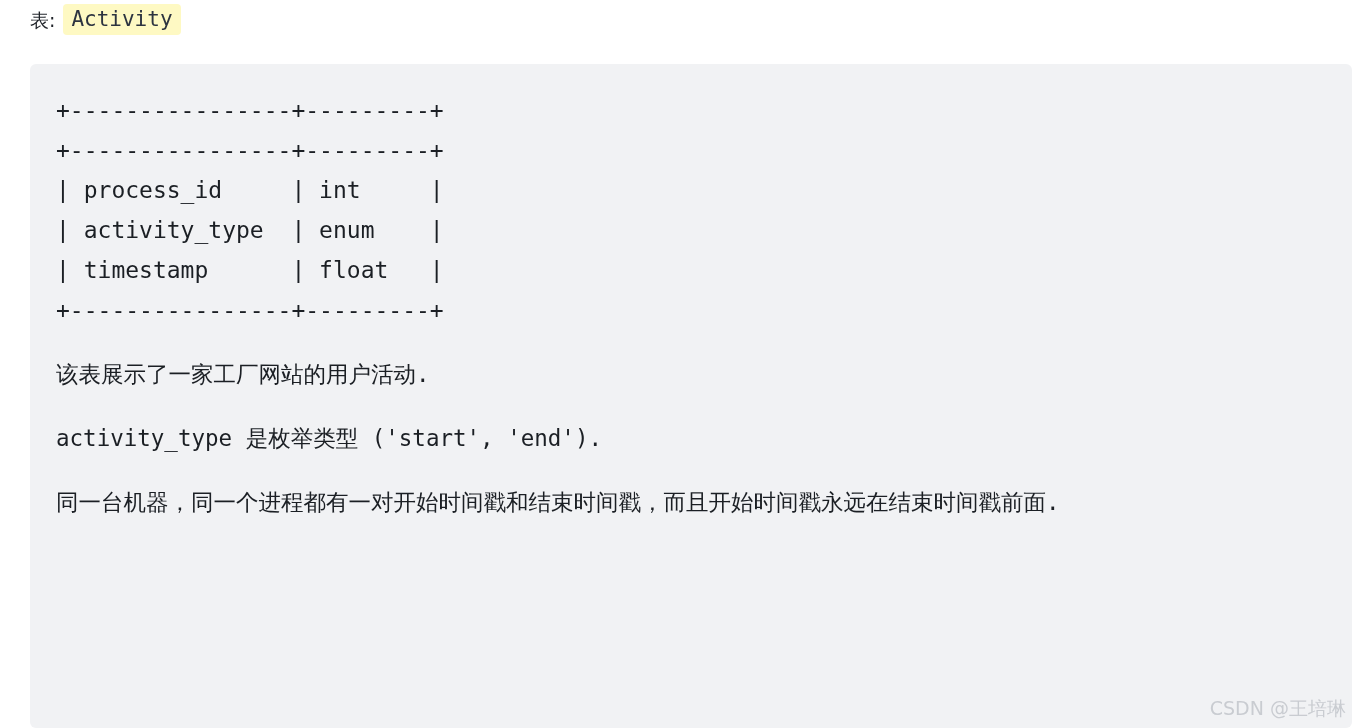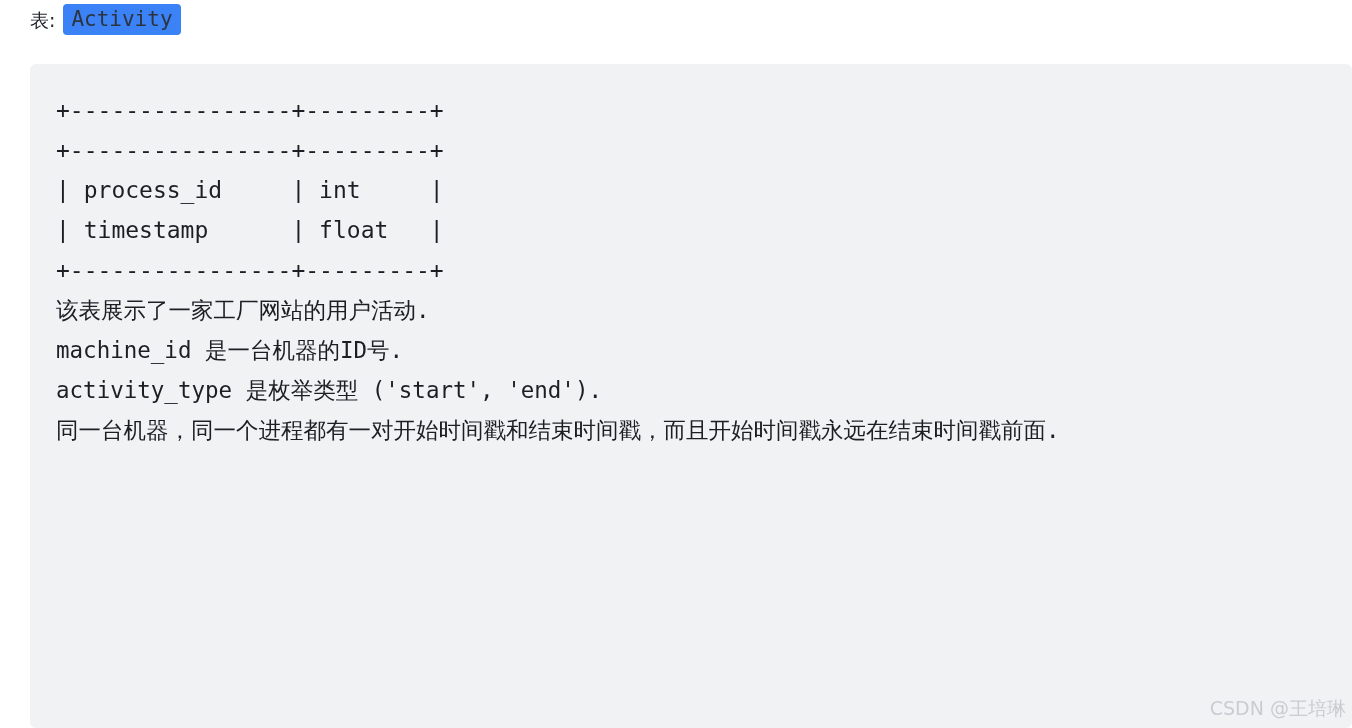--- a/index.html
+++ b/index.html
@@ -29,21 +29,21 @@
     gap: 2px;
   }
   .title-label {
     font-family: "DejaVu Sans", "Liberation Sans", sans-serif;
     font-size: 19px;
     color: #1f2329;
     letter-spacing: 0;
   }
   .code-badge {
     display: inline-block;
-    background: #3b82f6;
+    background: #fef9c3;
     border-radius: 4px;
     padding: 3px 8px 4px 8px;
     margin-left: 6px;
     font-family: "DejaVu Sans Mono", "Liberation Mono", monospace;
     font-size: 21px;
     line-height: 24px;
     color: #2d3440;
   }
 
   
@@ -66,20 +66,21 @@
     line-height: 40px;
     color: #1b1f24;
     white-space: pre;
     letter-spacing: 0px;
   }
   .code-line.ascii {
     letter-spacing: 0px;
   }
   .code-line.desc {
     font-size: 22.5px;
+    margin-top: 24px;
   }
 
   
   .watermark {
     position: absolute;
     right: 6px;
     bottom: 8px;
     font-family: "DejaVu Sans", "Liberation Sans", sans-serif;
     font-size: 19px;
     line-height: 24px;
@@ -95,24 +96,24 @@
   <span class="title-label">表:</span>
   <span class="code-badge">Activity</span>
 </div>
 
 <div class="code-block">
   <div class="code-inner">
 
     <div class="code-line ascii">+----------------+---------+</div>
     <div class="code-line ascii">+----------------+---------+</div>
     <div class="code-line ascii">| process_id     | int     |</div>
+    <div class="code-line ascii">| activity_type  | enum    |</div>
     <div class="code-line ascii">| timestamp      | float   |</div>
     <div class="code-line ascii">+----------------+---------+</div>
 
     <div class="code-line desc">该表展示了一家工厂网站的用户活动.</div>
-    <div class="code-line desc">machine_id 是一台机器的ID号.</div>
     <div class="code-line desc">activity_type 是枚举类型 ('start', 'end').</div>
     <div class="code-line desc">同一台机器，同一个进程都有一对开始时间戳和结束时间戳，而且开始时间戳永远在结束时间戳前面.</div>
 
   </div>
 </div>
 
 <div class="watermark">CSDN @王培琳</div>
 
 </body></html>

